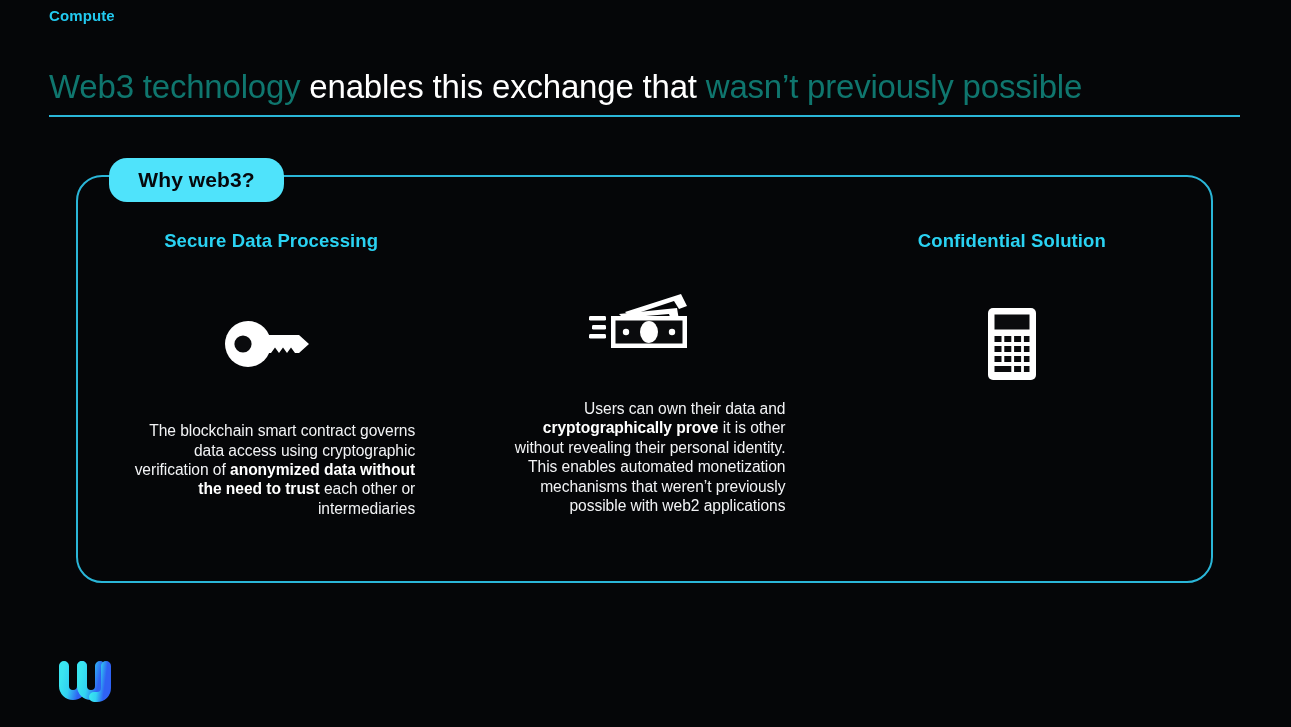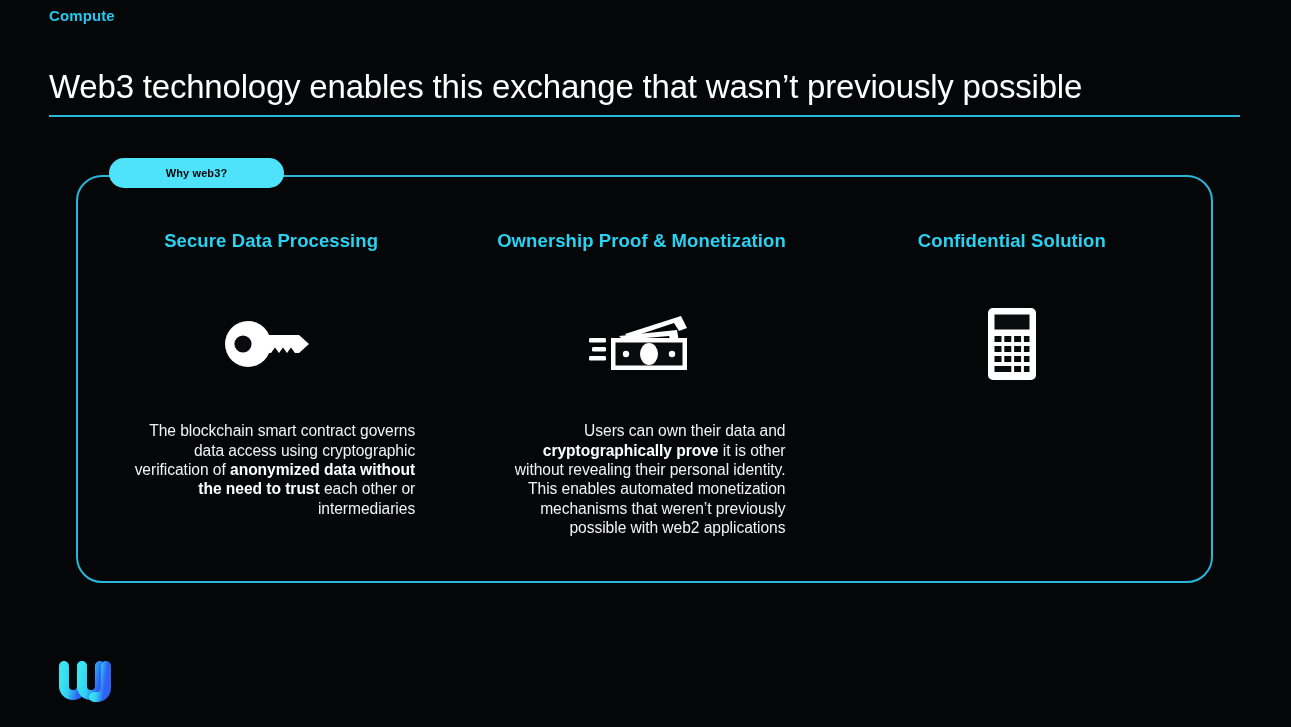--- a/index.html
+++ b/index.html
@@ -33,21 +33,21 @@
     position: absolute;
     left: 49px;
     top: 68px;
     width: 1200px;
     font-size: 33px;
     font-weight: 400;
     letter-spacing: -0.2px;
     white-space: nowrap;
     color: #ffffff;
   }
-  .headline .accent { color: #ffffff; }
+  .headline .accent { color: #0f766e; }
 
   .headline-rule {
     position: absolute;
     left: 49px;
     top: 115px;
     width: 1191px;
     height: 2px;
     background: #2ab6d8;
   }
 
@@ -60,28 +60,28 @@
     height: 408px;
     border: 2px solid #2ab6d8;
     border-radius: 26px;
   }
 
   .card-badge {
     position: absolute;
     left: 109px;
     top: 158px;
     width: 175px;
-    height: 30px;
+    height: 44px;
     background: #4fe3fb;
     border-radius: 18px;
     display: flex;
     align-items: center;
     justify-content: center;
     color: #06080c;
-    font-size: 11px;
+    font-size: 21px;
     font-weight: 700;
     letter-spacing: .1px;
   }
 
   
   .columns {
     position: absolute;
     left: 76px;
     top: 175px;
     width: 1137px;
@@ -152,21 +152,20 @@
       <svg width="92" height="46" viewBox="0 0 92 46" aria-hidden="true">
         <circle cx="23" cy="23" r="23" fill="#ffffff"></circle>
         <circle cx="18" cy="23" r="8.6" fill="#0a0b0d"></circle>
         <path d="M40 14 H74 L84 23 L74 32 H70 L66 26.5 L62 32 L58 26.5 L54 32 L50 26.5 L46 32 H40 Z" fill="#ffffff"></path>
       </svg>
     </div>
     <div class="col-body"><span>The blockchain smart contract governs data access using cryptographic verification of </span><b>anonymized data without the need to trust</b><span> each other or intermediaries</span></div>
   </div>
 
   <div class="col">
-    <div class="col-title">Ownership Proof &amp; Monetization</div>
     <div class="col-icon">
       <svg width="104" height="60" viewBox="0 0 104 60" aria-hidden="true">
         <g fill="#ffffff">
           <rect x="0" y="24" width="17" height="4.6" rx="1.4"></rect>
           <rect x="3" y="33" width="14" height="4.6" rx="1.4"></rect>
           <rect x="0" y="42" width="17" height="4.6" rx="1.4"></rect>
           <path d="M36 20 L92 2 L98 14 L90 17 L85 9 L40 24 Z"></path>
           <path d="M30 22 L88 16 L90 28 L82 28 L80 22 L34 26 Z"></path>
         </g>
         <rect x="22" y="24" width="76" height="32" fill="#ffffff"></rect>

